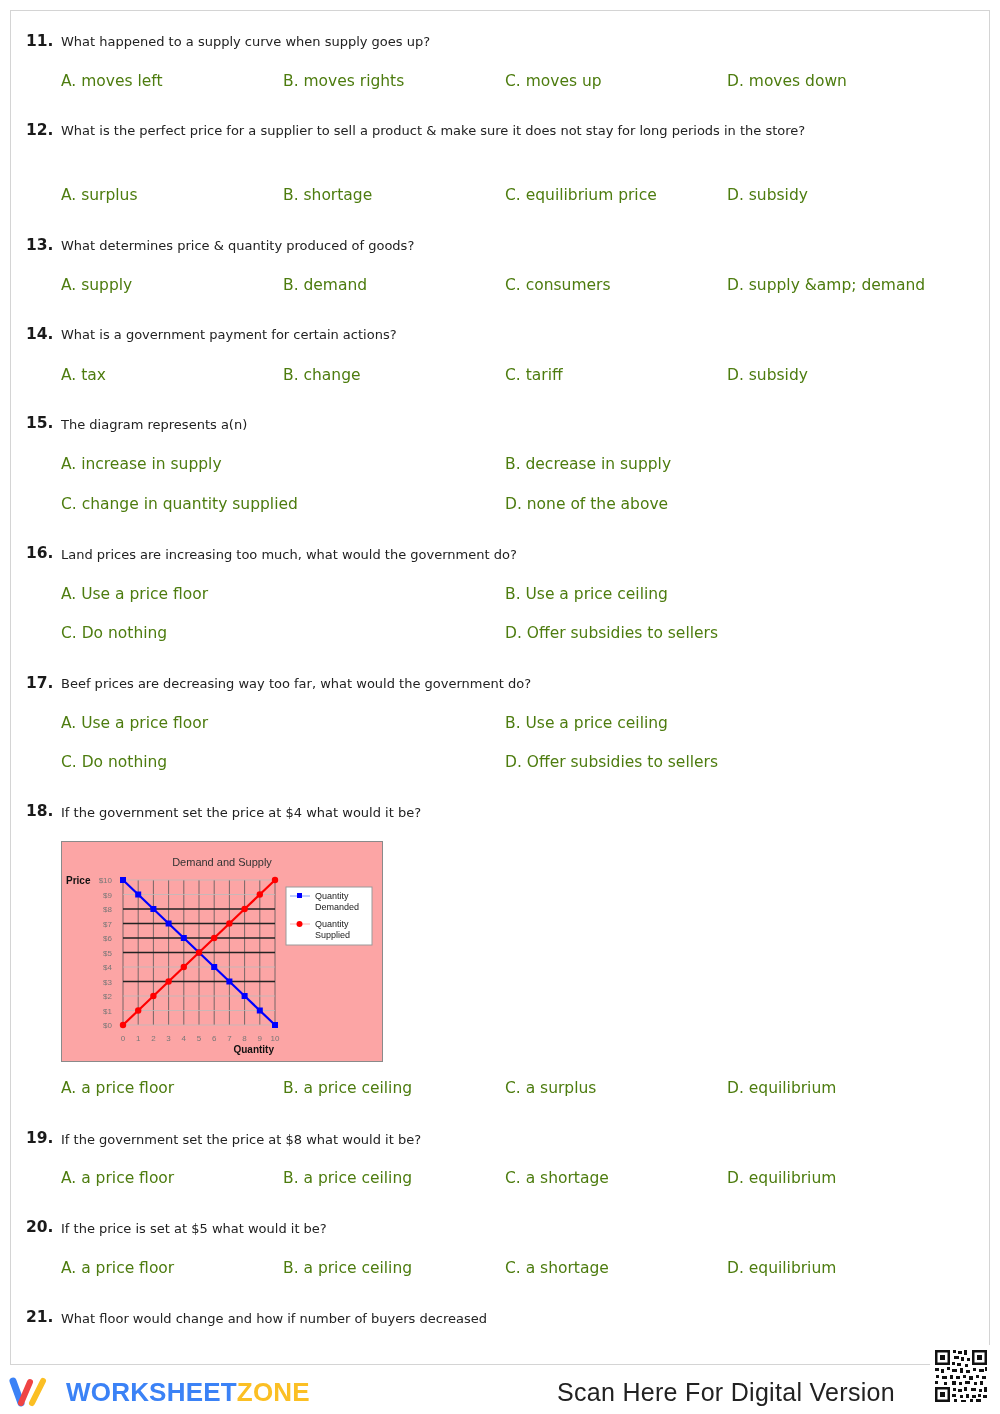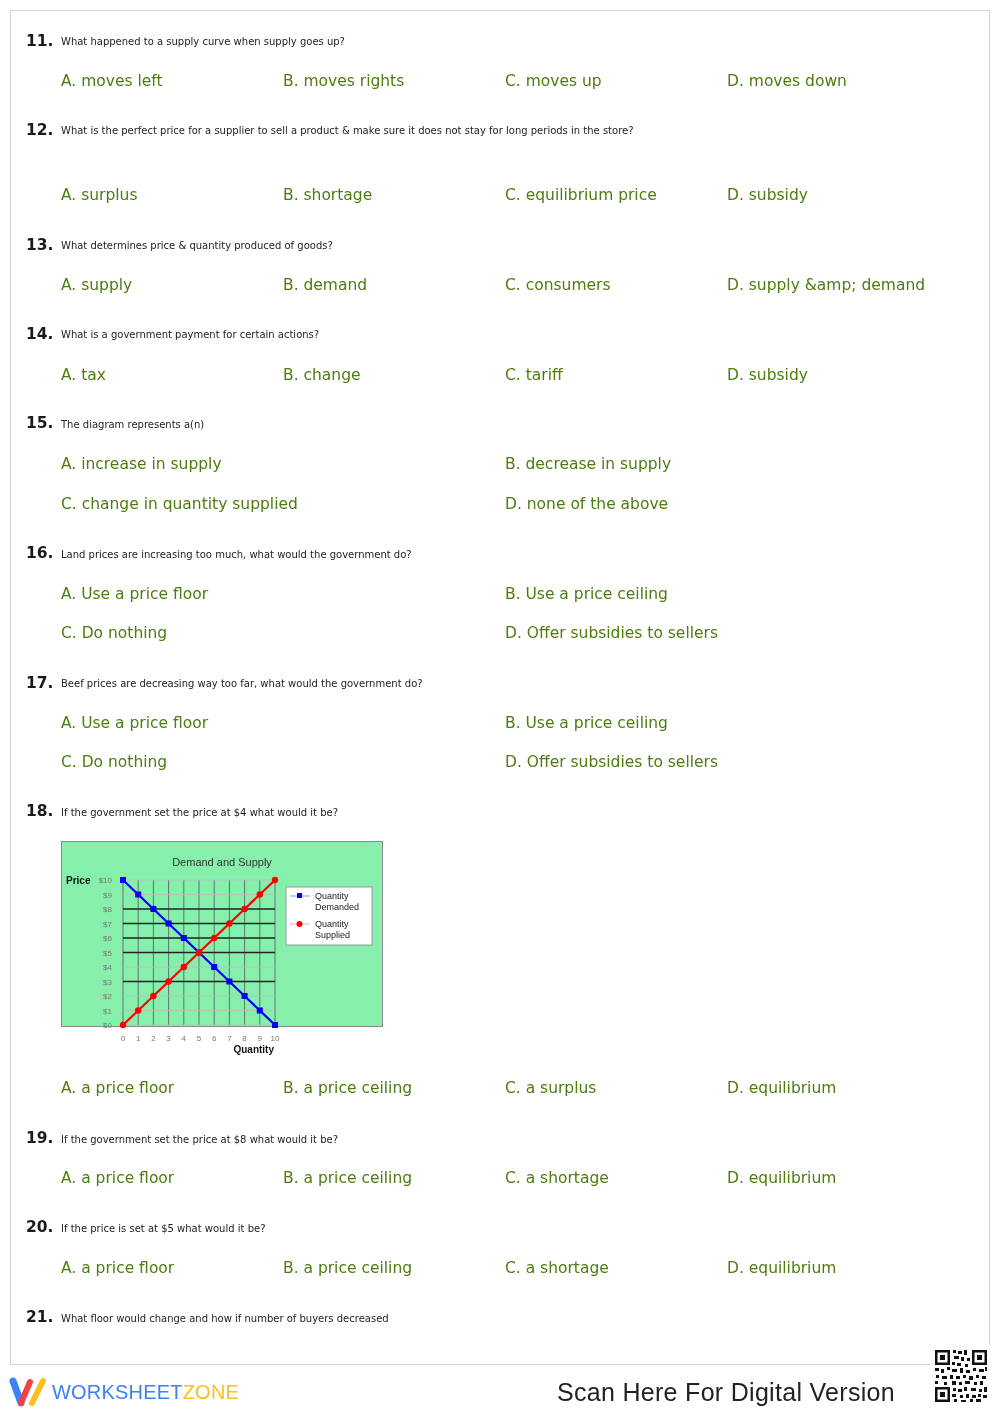--- a/index.html
+++ b/index.html
@@ -6,36 +6,36 @@
   html, body { width: 1000px; height: 1414px; background: #ffffff; overflow: hidden; }
   body { position: relative; font-family: "DejaVu Sans", sans-serif; color: #1f1f1f; }
   .frame {
     position: absolute; left: 10px; top: 10px; width: 980px; height: 1355px;
     border: 1.5px solid #d4d4d4;
   }
   .qnum {
     position: absolute; left: 26px; font-weight: bold; font-size: 15.5px; color: #1a1a1a;
   }
   .qtext {
-    position: absolute; left: 61px; width: 870px; font-size: 10px; line-height: 25px; color: #222;
+    position: absolute; left: 61px; width: 870px; font-size: 13px; line-height: 25px; color: #222;
   }
   .opt { position: absolute; font-size: 15.5px; color: #4d7c0f; white-space: nowrap; }
   .c1 { left: 61px; } .c2 { left: 283px; } .c3 { left: 505px; } .c4 { left: 727px; }
   .h2 { left: 505px; }
 
   
   .chart-box {
-    position: absolute; left: 61px; top: 841px; width: 322px; height: 186px;
-    border: 1.5px solid #8a8a8a; background: #86efac;
+    position: absolute; left: 61px; top: 841px; width: 322px; height: 221px;
+    border: 1.5px solid #8a8a8a; background: #fca5a5;
   }
   .chart-box svg { position: absolute; left: 0; top: 0; }
 
   
   .logo { position: absolute; left: 8px; top: 1376px; height: 32px; display: flex; align-items: center; }
-  .logo-text { font-family: "Liberation Sans", sans-serif; font-weight: normal; font-size: 20px; letter-spacing: 0.2px; margin-left: 2px; }
+  .logo-text { font-family: "Liberation Sans", sans-serif; font-weight: bold; font-size: 26px; letter-spacing: 0.2px; margin-left: 16px; }
   .logo-w { color: #3b82f6; }
   .logo-z { color: #fbbf24; }
   .scan { position: absolute; left: 557px; top: 1378px; font-size: 25px; color: #222; font-family: Liberation Sans, sans-serif; letter-spacing: 0.3px; }
   .qr { position: absolute; left: 930px; top: 1345px; width: 62px; height: 62px; background: #fff; }
 </style>
 </head>
 <body>
 
 <div class="frame"></div>
 

